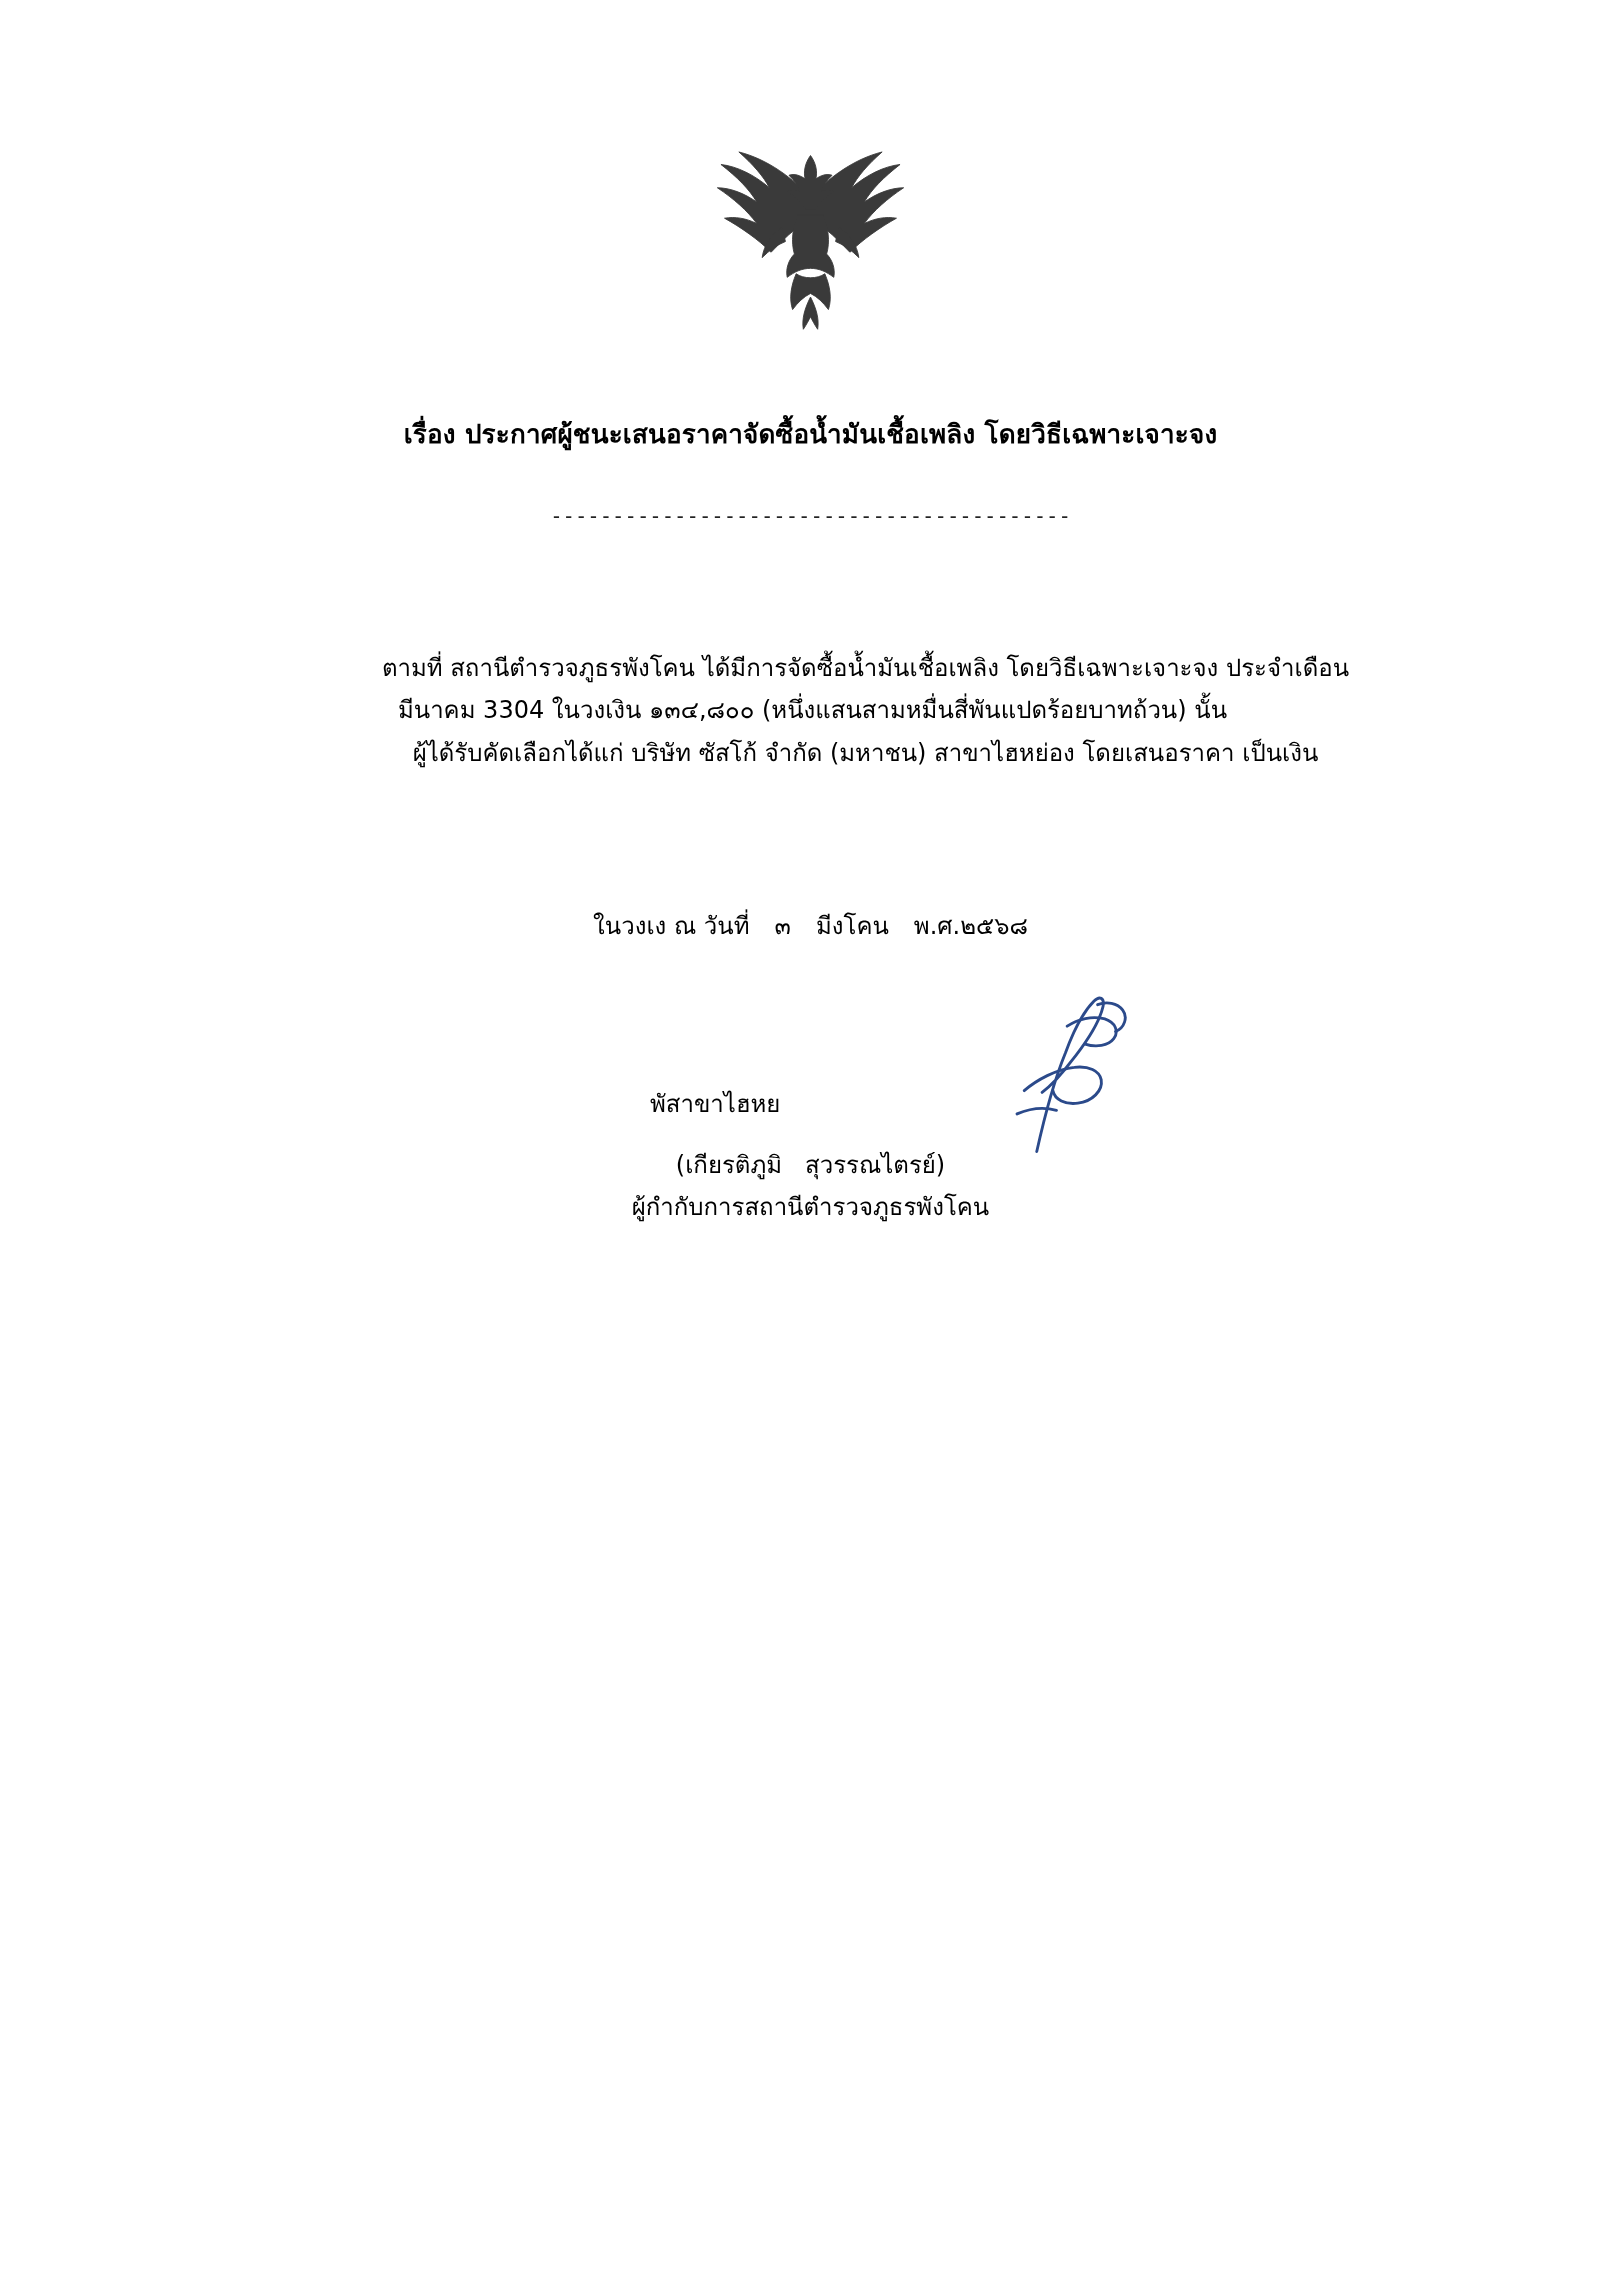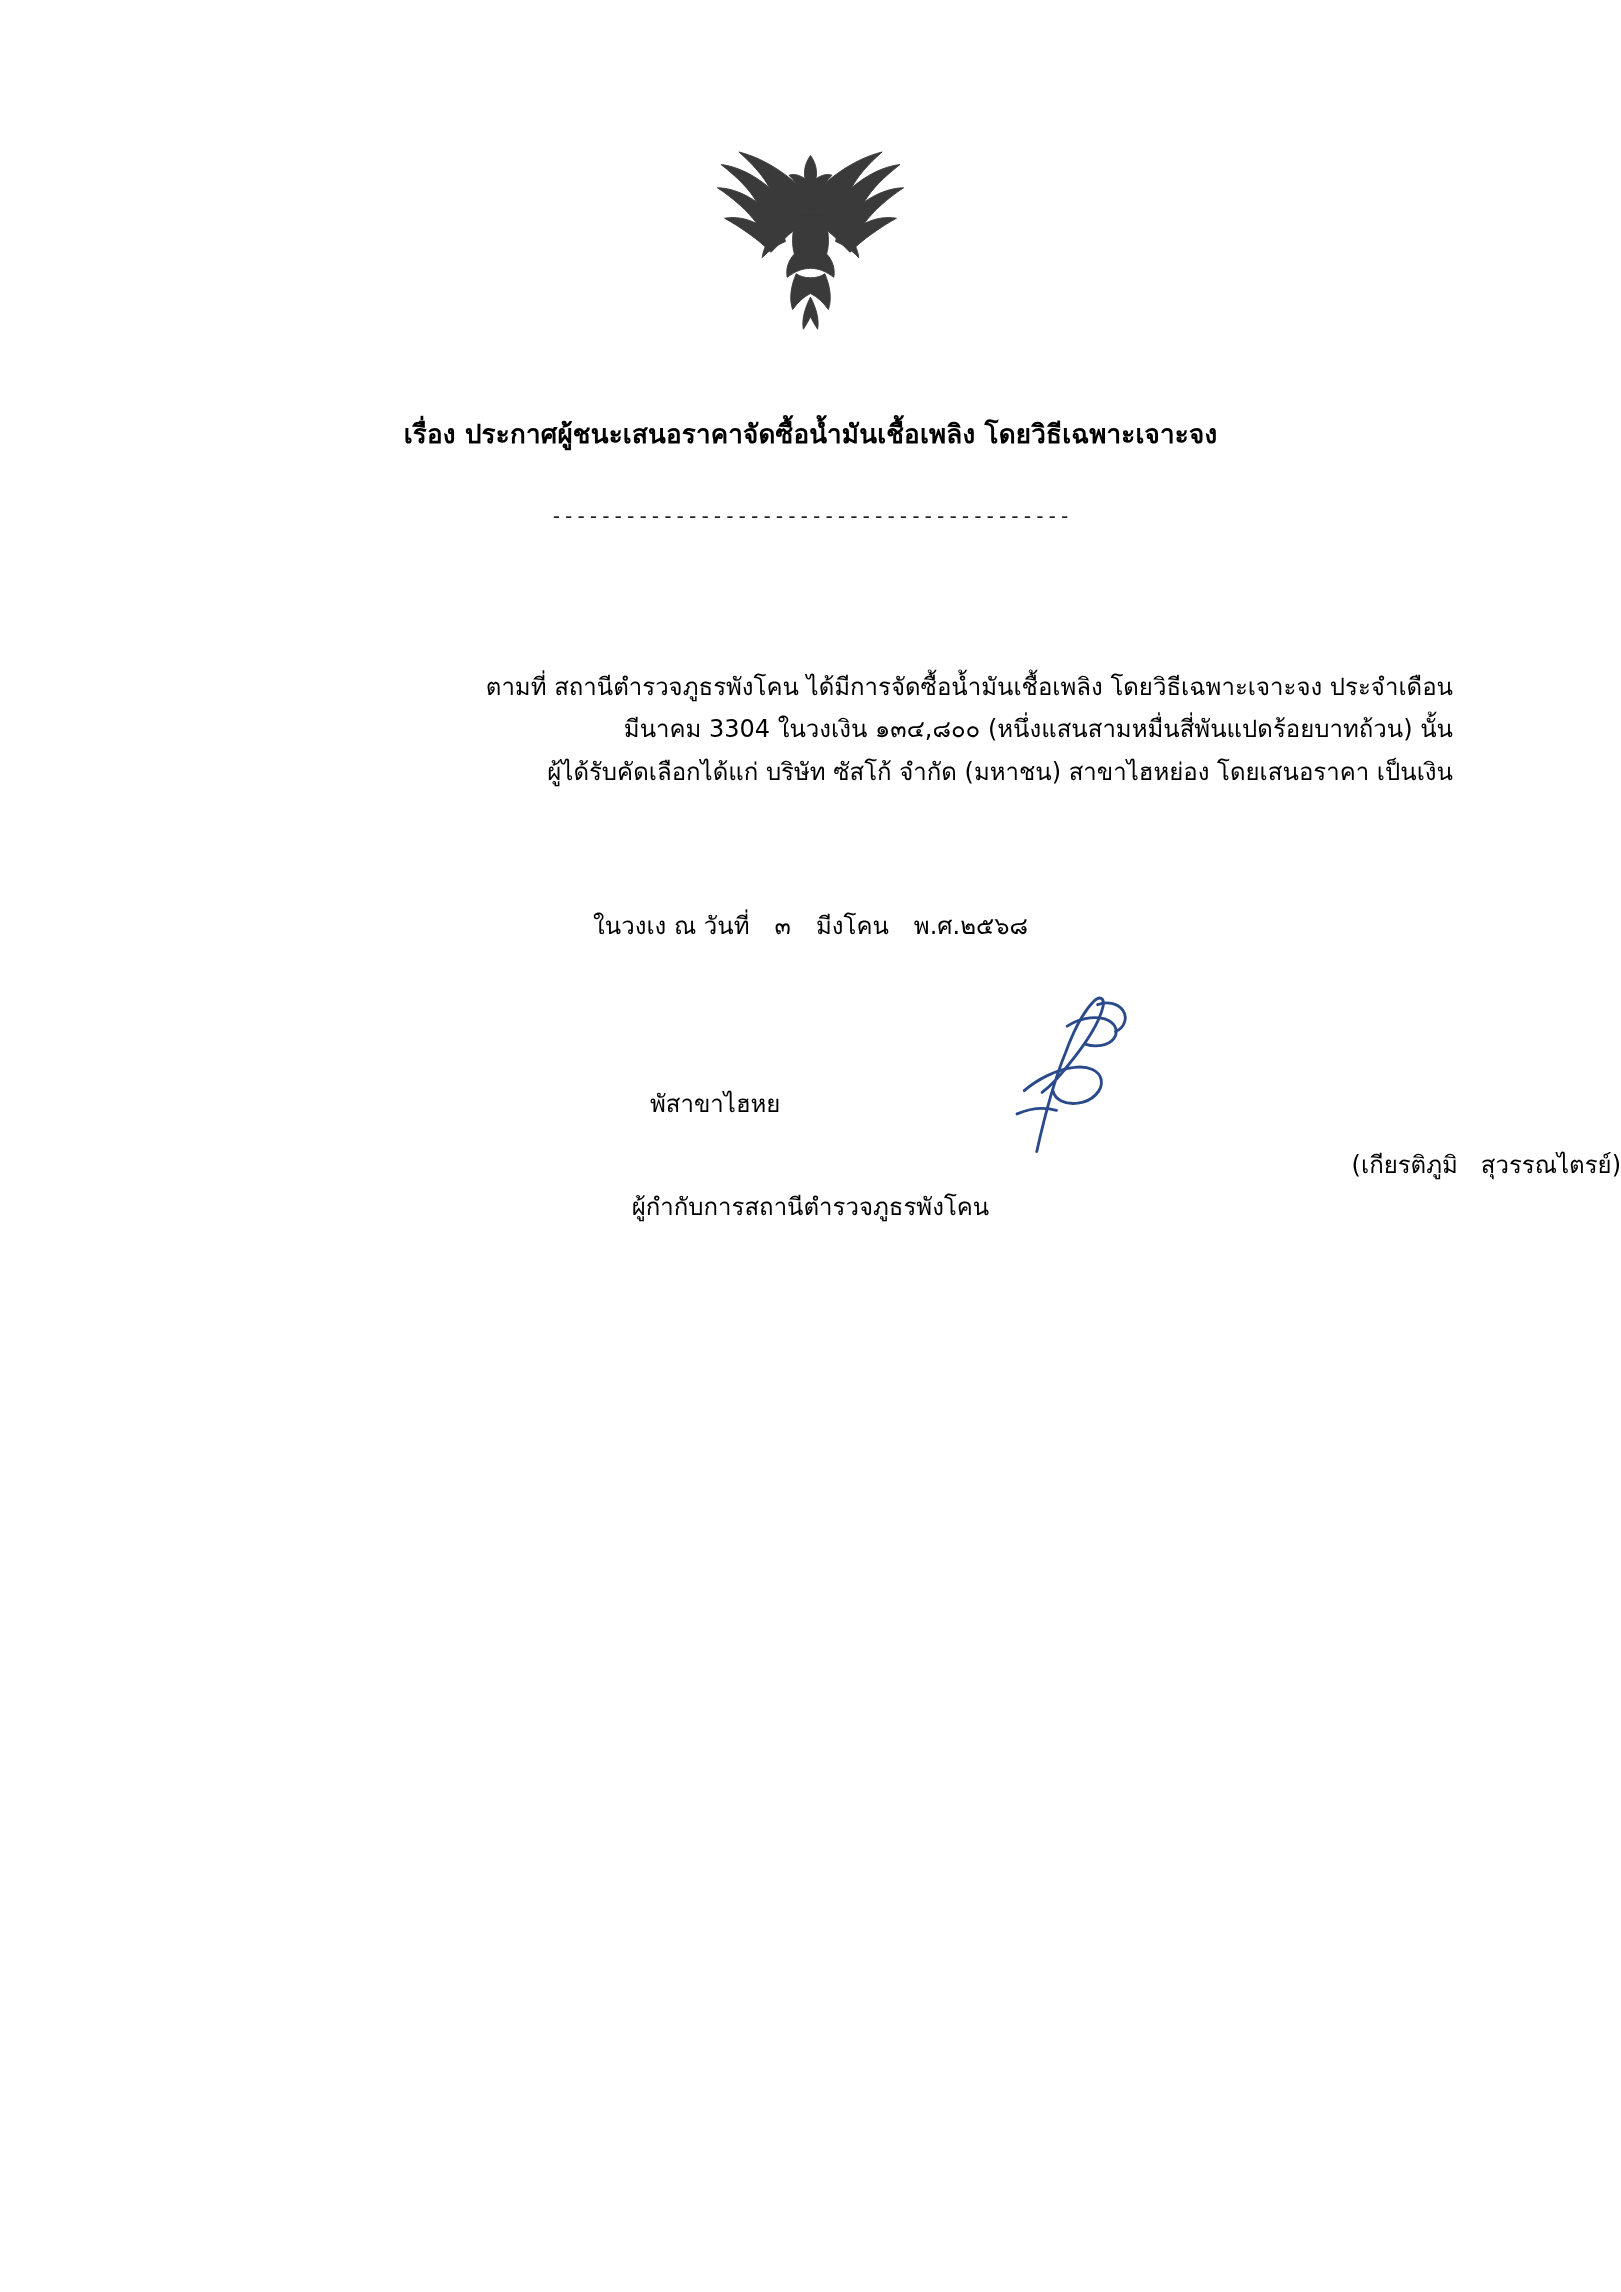--- a/index.html
+++ b/index.html
@@ -68,22 +68,21 @@
   }
 
   
   .body-block {
     position: absolute;
     top: 649px;
     left: 172px;
     width: 1281px;
     font-size: 24px;
     line-height: 1.62;
-    text-align: right;
-    margin-top: 19px;
+    text-align: center;
   }
   .para {
     margin: 0 0 3.6px 0;
     text-indent: 0;
   }
   .para .indent {
     display: inline-block;
     width: 106px;
   }
 
@@ -113,21 +112,21 @@
     top: 976px;
     left: 931px;
     width: 233px;
     height: 197px;
   }
   .sig-name {
     position: absolute;
     top: 1145px;
     left: 0;
     width: 100%;
-    text-align: right;
+    text-align: center;
     font-size: 24px;
   }
   .sig-name .gap {
     display: inline-block;
     width: 23px;
   }
   .sig-title {
     position: absolute;
     top: 1187px;
     left: 0;

